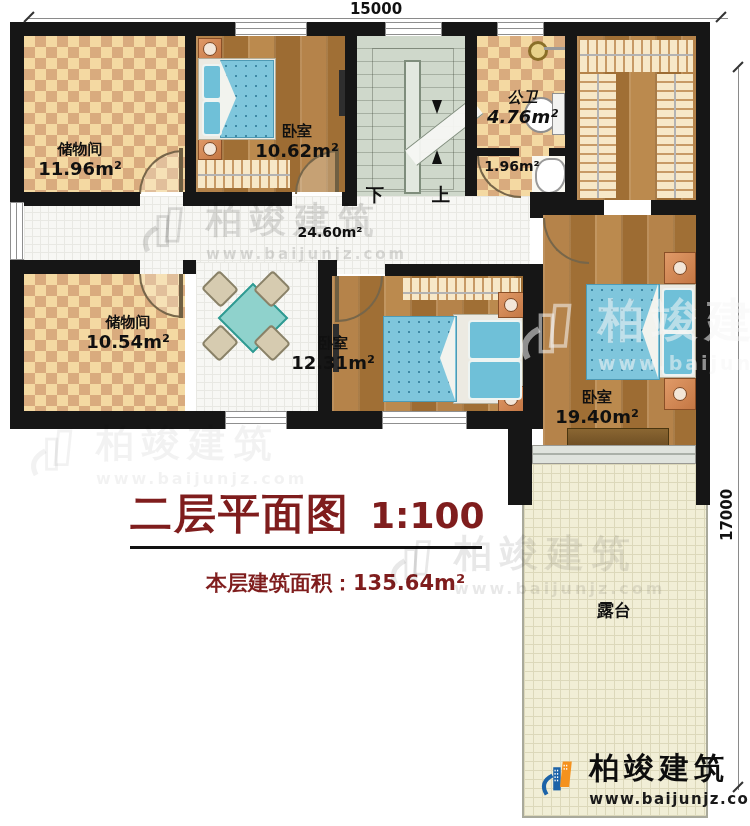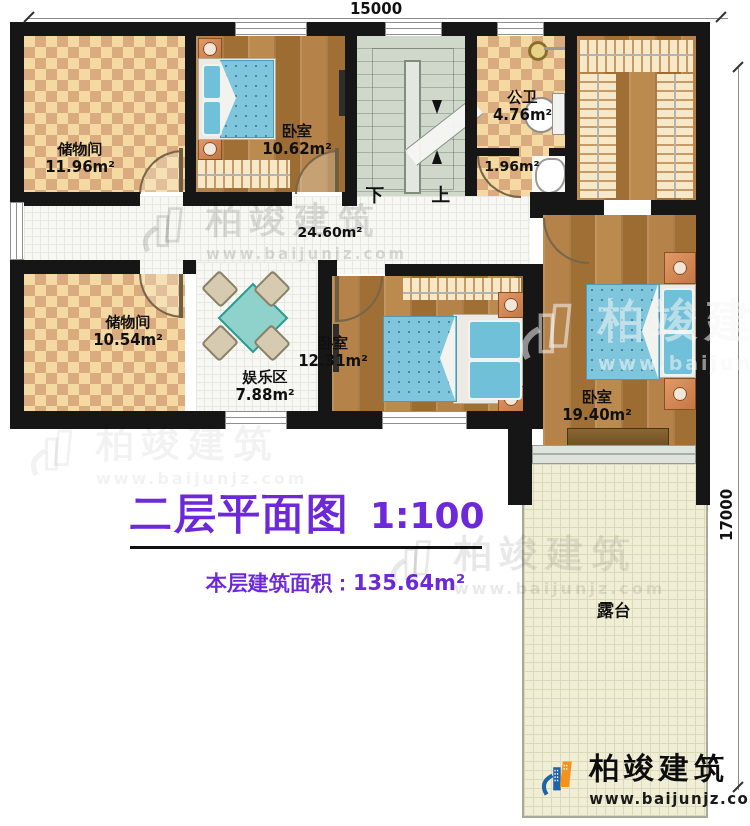--- a/index.html
+++ b/index.html
@@ -43,34 +43,34 @@
   .fold{position:absolute;z-index:12;background:#f2f3ee;}
   .pillow{position:absolute;z-index:12;background:#6fc0d8;border:2px solid #eef4f2;border-radius:4px;}
   .nstand{position:absolute;z-index:10;background:linear-gradient(135deg,#e09a68,#c47744);border:1px solid #8a4f27;}
   .nstand:after{content:"";position:absolute;left:50%;top:50%;width:12px;height:12px;margin:-7px 0 0 -7px;
         border:1px solid #7a4522;border-radius:50%;background:#f3e6d8;}
   .tv{position:absolute;z-index:10;background:#2e2e2e;}
   .arc{position:absolute;z-index:18;}
   .leaf{position:absolute;z-index:19;background:#6f5f42;}
   .rlabel{position:absolute;z-index:40;text-align:center;color:#101010;font-weight:700;line-height:1.2;}
   .rname{display:block;font-size:15px;}
-  .rarea{display:block;font-size:15px;}
+  .rarea{display:block;font-size:18px;}
   .chair{position:absolute;z-index:10;width:24px;height:22px;background:#d6cbb0;border:2px solid #8a8268;border-radius:4px;}
   .tri{position:absolute;z-index:16;width:0;height:0;}
   
   .dimline{position:absolute;background:#8a8a8a;z-index:30;}
   .tick{position:absolute;width:14px;height:2px;background:#333;transform:rotate(-45deg);z-index:31;}
   .dimtext{position:absolute;z-index:31;font-size:15px;font-weight:700;color:#111;text-align:center;background:#fff;}
   
   .wm{position:absolute;z-index:50;display:flex;align-items:center;gap:10px;pointer-events:none;white-space:nowrap;}
   .wm .col{display:flex;flex-direction:column;}
   .wm .brand{font-weight:700;letter-spacing:8px;}
   .wm .url{font-weight:700;letter-spacing:3px;}
   
-  .titleblock{position:absolute;z-index:45;color:#6d28d9;}
+  .titleblock{position:absolute;z-index:45;color:#7f1d1d;}
   .t-main{font-size:42px;font-weight:700;letter-spacing:2px;}
   .t-scale{font-size:36px;font-weight:700;margin-left:20px;}
   .t-rule{height:3px;background:#111;margin-top:4px;}
   .t-sub{font-size:21px;font-weight:700;margin:20px 0 0 76px;}
   
   .logo{position:absolute;z-index:60;display:flex;align-items:center;gap:8px;}
   .logo .brand{font-size:30px;font-weight:700;letter-spacing:5px;color:#0d0d0d;}
   .logo .url{font-size:15px;font-weight:700;letter-spacing:1.5px;color:#1a1a1a;margin-top:2px;}
 </style>
 </head>
@@ -191,37 +191,33 @@
   <div class="abs" style="left:567px;top:428px;width:100px;height:17px;background:linear-gradient(#8a6632,#6f4f24);border:1px solid #4a350f;z-index:10;"></div>
 
   <div class="rlabel" style="left:25px;top:140px;width:110px;">
     <span class="rname">储物间</span>
     <span class="rarea">11.96m²</span>
   </div>
   <div class="rlabel" style="left:247px;top:122px;width:100px;">
     <span class="rname">卧室</span>
     <span class="rarea">10.62m²</span>
   </div>
-  <div class="rlabel" style="left:480px;top:88px;width:85px;">
+  <div class="rlabel" style="left:480px;top:88px;width:85px;font-style:italic;">
     <span class="rname">公卫</span>
     <span class="rarea">4.76m²</span>
   </div>
   <div class="rlabel" style="left:472px;top:158px;width:80px;">
     <span class="rarea" style="font-size:14px;">1.96m²</span>
   </div>
   <div class="rlabel" style="left:290px;top:224px;width:80px;z-index:55;">
     <span class="rarea" style="font-size:14px;">24.60m²</span>
   </div>
   <div class="rlabel" style="left:73px;top:313px;width:110px;">
     <span class="rname">储物间</span>
     <span class="rarea">10.54m²</span>
-  </div>
-  <div class="rlabel" style="left:215px;top:368px;width:100px;">
-    <span class="rname">娱乐区</span>
-    <span class="rarea">7.88m²</span>
   </div>
   <div class="rlabel" style="left:283px;top:334px;width:100px;">
     <span class="rname">卧室</span>
     <span class="rarea">12.31m²</span>
   </div>
   <div class="rlabel" style="left:547px;top:388px;width:100px;">
     <span class="rname">卧室</span>
     <span class="rarea">19.40m²</span>
   </div>
   <div class="rlabel" style="left:564px;top:600px;width:100px;">

